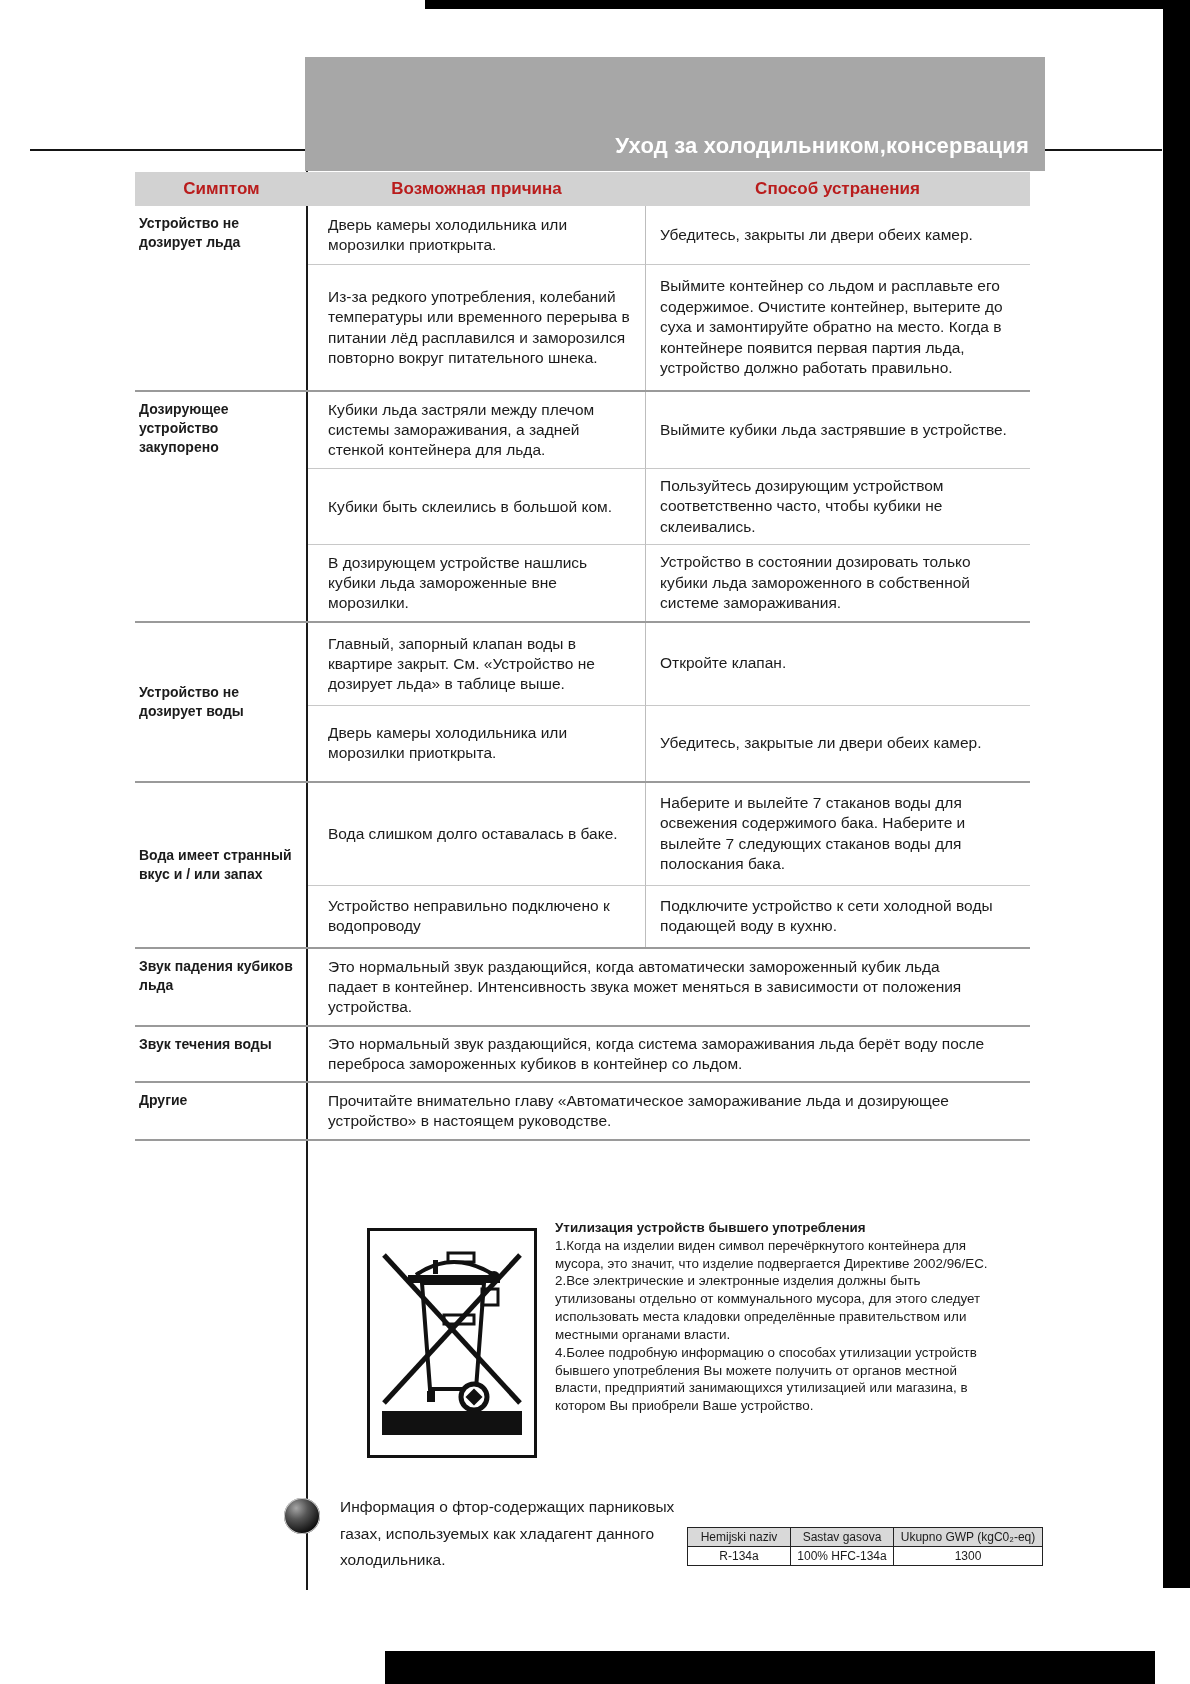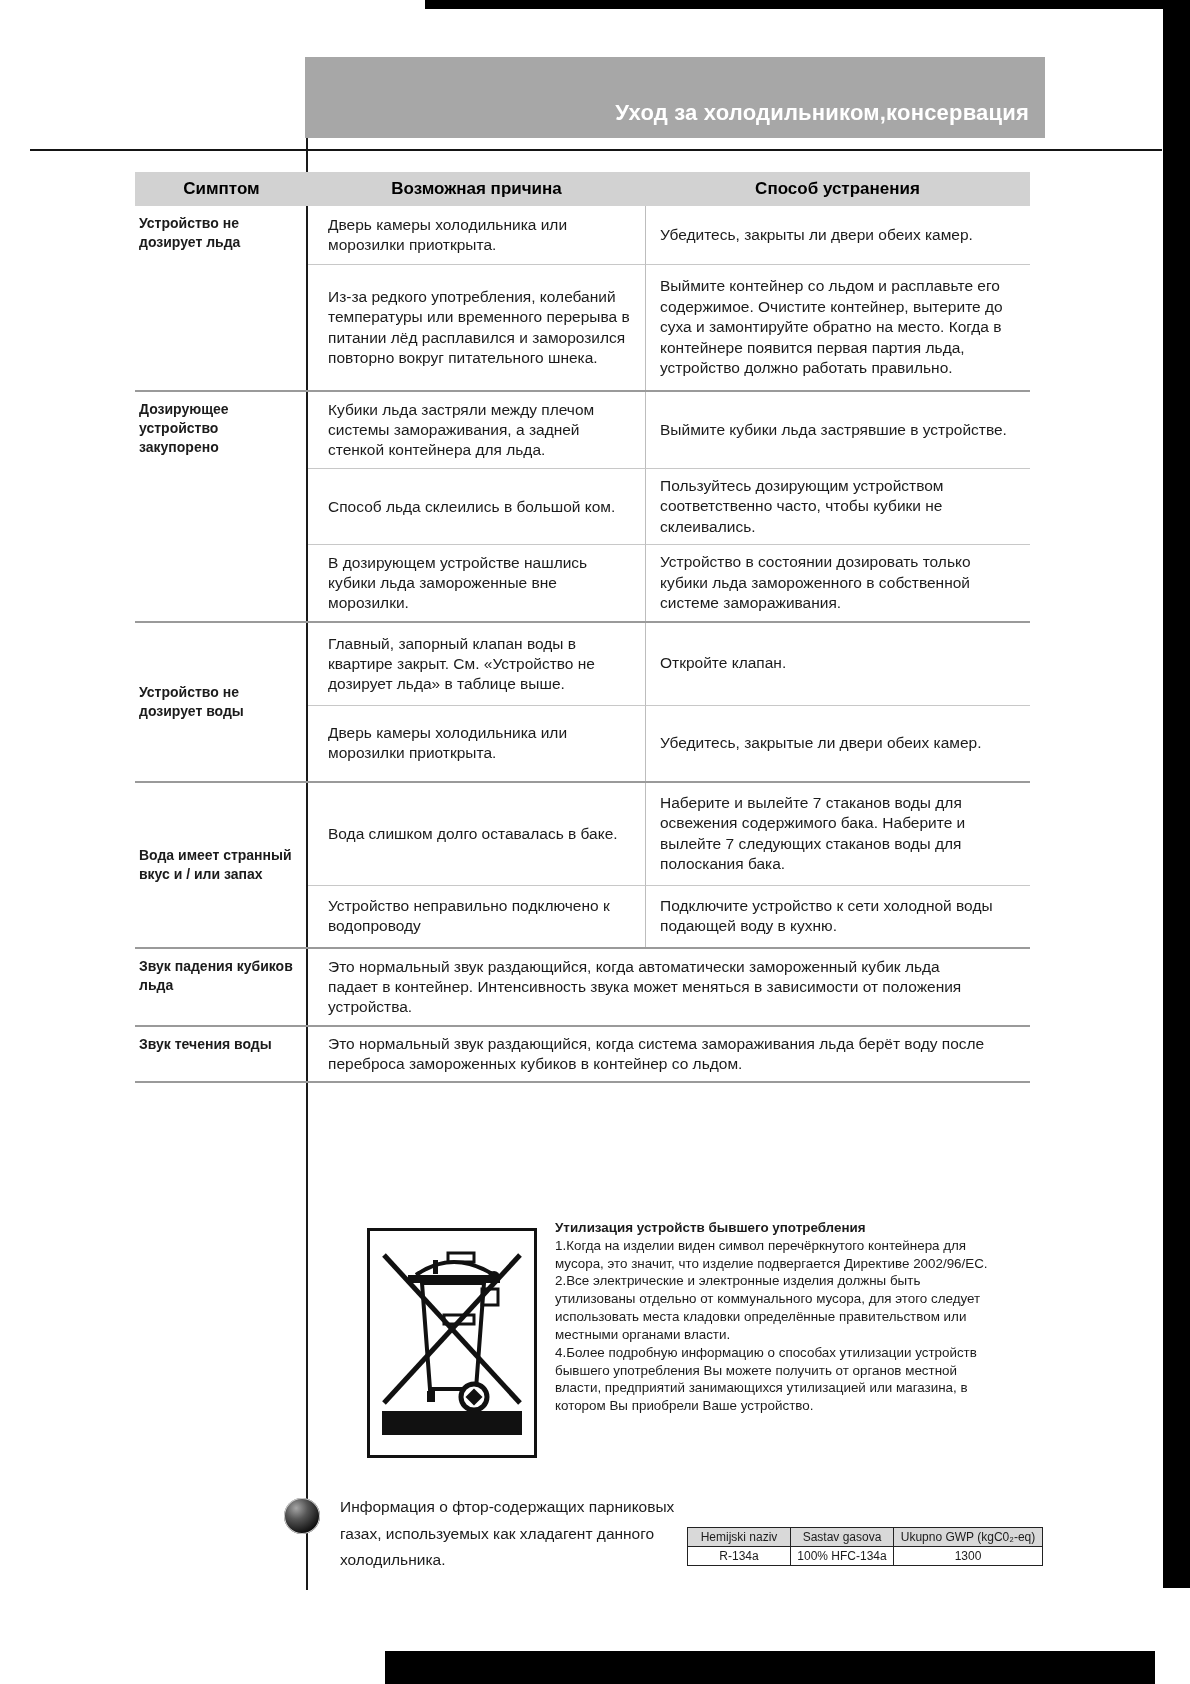--- a/index.html
+++ b/index.html
@@ -5,31 +5,31 @@
   html,body{margin:0;padding:0;background:#fff;}
   body{font-family:"Liberation Sans", sans-serif; color:#1b1b1b;}
   .page{position:relative;width:1190px;height:1684px;background:#fff;overflow:hidden;}
 
   
   .art-top{position:absolute;left:425px;top:0;width:765px;height:9px;background:#000;}
   .art-right{position:absolute;left:1163px;top:0;width:27px;height:1588px;background:#000;}
   .art-bottom{position:absolute;left:385px;top:1651px;width:770px;height:33px;background:#000;}
 
   
-  .hdr-bar{position:absolute;left:305px;top:57px;width:740px;height:81px;background:#a7a7a7;
+  .hdr-bar{position:absolute;left:305px;top:57px;width:740px;height:114px;background:#a7a7a7;
            display:flex;align-items:flex-end;justify-content:flex-end;box-sizing:border-box;
            padding:0 16px 12px 0;z-index:3;}
   .hdr-title{color:#fff;font-weight:bold;font-size:22px;letter-spacing:.2px;}
   .hdr-rule{position:absolute;left:30px;top:149px;width:1132px;height:2px;background:#151515;z-index:2;}
   .fold-line{position:absolute;left:306px;top:57px;width:2px;height:1533px;background:#1a1a1a;z-index:1;}
 
   
   .tbl{position:absolute;left:135px;top:172px;width:895px;border-bottom:2px solid #9a9a9a;z-index:2;}
   .thead{display:grid;grid-template-columns:173px 337px 385px;height:34px;background:#d2d2d2;}
-  .th{display:flex;align-items:center;justify-content:center;font-weight:bold;font-size:17px;color:#000000;}
+  .th{display:flex;align-items:center;justify-content:center;font-weight:bold;font-size:17px;color:#b91c1c;}
   .sec{display:grid;grid-template-columns:173px 337px 385px;}
   .sec + .sec{border-top:2px solid #9a9a9a;}
   .sym{grid-column:1;font-weight:bold;font-size:14px;line-height:1.35;text-align:left;
        padding:0 12px 0 4px;box-sizing:border-box;}
   .sym-top{padding-top:8px;}
   .sym-center{display:flex;align-items:center;justify-content:flex-end;}
   .cause{grid-column:2;display:flex;align-items:center;font-size:15.5px;line-height:1.3;
          padding:7px 10px 7px 20px;box-sizing:border-box;}
   .remedy{grid-column:3;display:flex;align-items:center;font-size:15.5px;line-height:1.32;
           border-left:1px solid #bdbdbd;padding:7px 8px 7px 14px;box-sizing:border-box;}
@@ -85,21 +85,21 @@
       <div class="cause">Дверь камеры холодильника или морозилки приоткрыта.</div>
       <div class="remedy">Убедитесь, закрыты ли двери обеих камер.</div>
       <div class="cause rsep">Из-за редкого употребления, колебаний температуры или временного перерыва в питании лёд расплавился и заморозился повторно вокруг питательного шнека.</div>
       <div class="remedy rsep">Выймите контейнер со льдом и расплавьте его содержимое. Очистите контейнер, вытерите до суха и замонтируйте обратно на место. Когда в контейнере появится первая партия льда, устройство должно работать правильно.</div>
     </div>
 
     <div class="sec" style="grid-template-rows:minmax(76px,auto) minmax(52px,auto) minmax(76px,auto);">
       <div class="sym sym-top" style="grid-row:1/span 3">Дозирующее устройство закупорено</div>
       <div class="cause">Кубики льда застряли между плечом системы замораживания, а задней стенкой контейнера для льда.</div>
       <div class="remedy">Выймите кубики льда застрявшие в устройстве.</div>
-      <div class="cause rsep">Способ льда склеились в большой ком.</div>
+      <div class="cause rsep">Кубики быть склеились в большой ком.</div>
       <div class="remedy rsep">Пользуйтесь дозирующим устройством соответственно часто, чтобы кубики не склеивались.</div>
       <div class="cause rsep">В дозирующем устройстве нашлись кубики льда замороженные вне морозилки.</div>
       <div class="remedy rsep">Устройство в состоянии дозировать только кубики льда замороженного в собственной системе замораживания.</div>
     </div>
 
     <div class="sec" style="grid-template-rows:minmax(82px,auto) minmax(76px,auto);">
       <div class="sym sym-center" style="grid-row:1/span 2">Устройство не дозирует воды</div>
       <div class="cause">Главный, запорный клапан воды в квартире закрыт. См. «Устройство не дозирует льда» в таблице выше.</div>
       <div class="remedy">Откройте клапан.</div>
       <div class="cause rsep">Дверь камеры холодильника или морозилки приоткрыта.</div>
@@ -117,20 +117,24 @@
     <div class="sec" style="grid-template-rows:minmax(76px,auto);">
       <div class="sym sym-top" style="grid-row:1">Звук падения кубиков льда</div>
       <div class="merged">Это нормальный звук раздающийся, когда автоматически замороженный кубик льда падает в контейнер. Интенсивность звука может меняться в зависимости от положения устройства.</div>
     </div>
 
     <div class="sec" style="grid-template-rows:minmax(52px,auto);">
       <div class="sym sym-top" style="grid-row:1">Звук течения воды</div>
       <div class="merged">Это нормальный звук раздающийся, когда система замораживания льда берёт воду после переброса замороженных кубиков в контейнер со льдом.</div>
     </div>
 
+    <div class="sec" style="grid-template-rows:minmax(56px,auto);">
+      <div class="sym sym-top" style="grid-row:1">Другие</div>
+      <div class="merged">Прочитайте внимательно главу «Автоматическое замораживание льда и дозирующее устройство» в настоящем руководстве.</div>
+    </div>
   </div>
 
   <div class="weee-box">
     <svg viewBox="0 0 164 224">
       <polygon points="52,52 114,52 106,158 60,158" fill="none" stroke="#111" stroke-width="4"></polygon>
       <rect x="38" y="44" width="92" height="8" fill="#111"></rect>
       <path d="M 46 44 Q 83 18 124 44" fill="none" stroke="#111" stroke-width="4"></path>
       <rect x="78" y="22" width="26" height="9" fill="none" stroke="#111" stroke-width="3"></rect>
       <rect x="63" y="29" width="5" height="14" fill="#111"></rect>
       <circle cx="124" cy="46" r="6" fill="#111"></circle>

